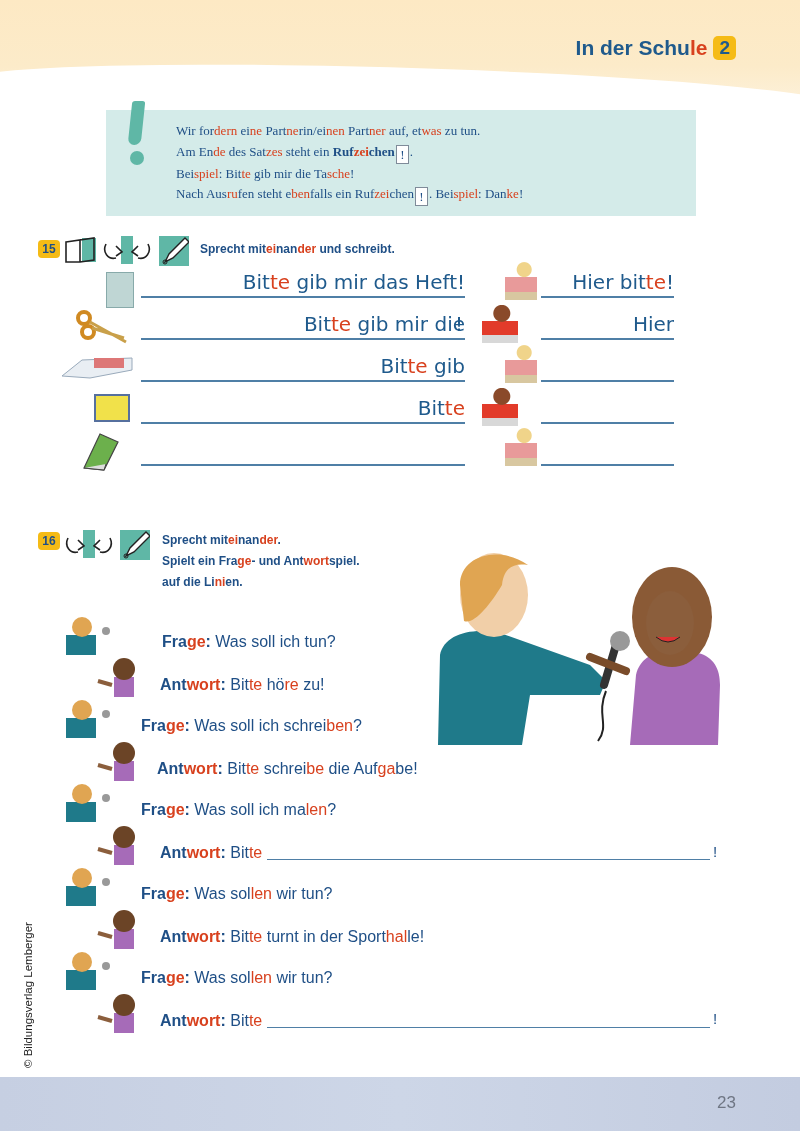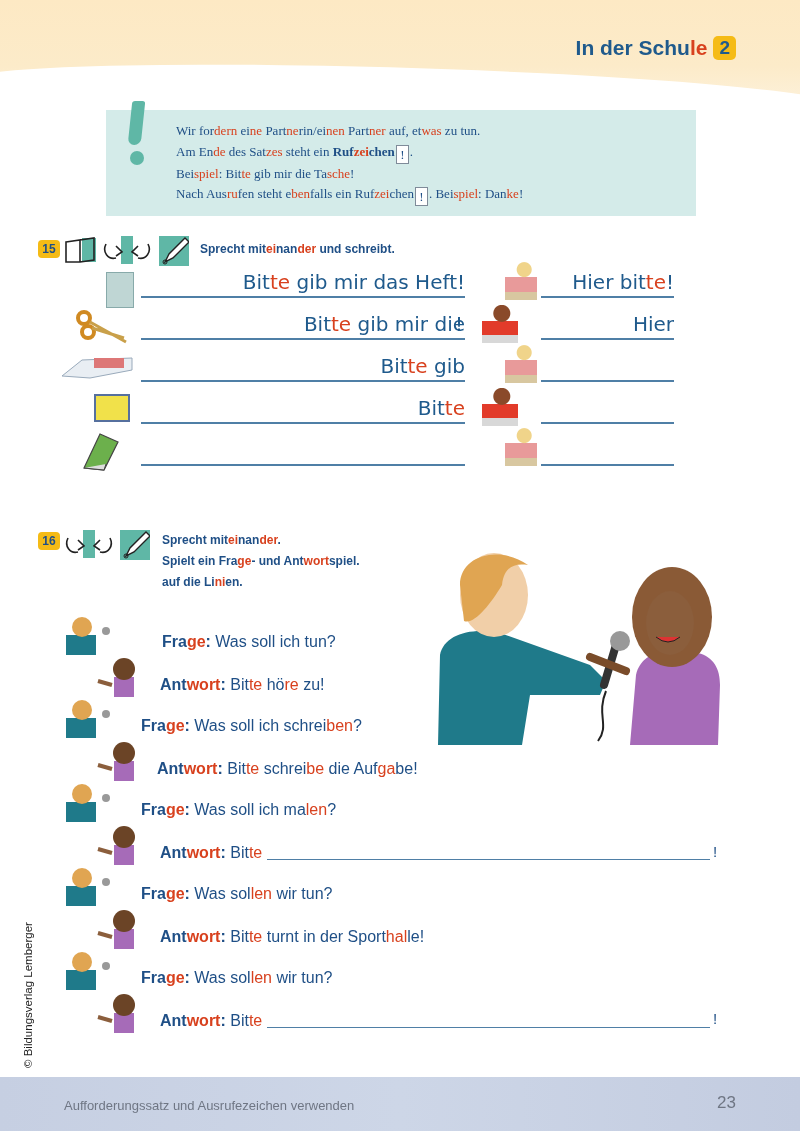--- a/index.html
+++ b/index.html
@@ -206,15 +206,14 @@
     <rect x="18" y="22" width="20" height="20" fill="#a66bb8"></rect>
     <circle cx="28" cy="14" r="11" fill="#6b4426"></circle>
     <path d="M2 26 L16 30" stroke="#8b5e3c" stroke-width="4"></path>
   </svg>
 <div class="qa" style="left:160px;top:1012px;"><span class="lbl">Ant<span class="r">wort</span>:</span> Bit<span class="r">te</span> <span class="blank" style="width:443px;"></span></div>
 <div class="bang" style="left:713px;top:1010px;">!</div>
 
 <div class="copyright">© Bildungsverlag Lemberger</div>
 
 <div class="footer">
-  <div class="footer-text">Aufforderungssatz und Ausrufezeichen verwenden</div>
   <div class="footer-page">23</div>
 </div>
 
 </body></html>

